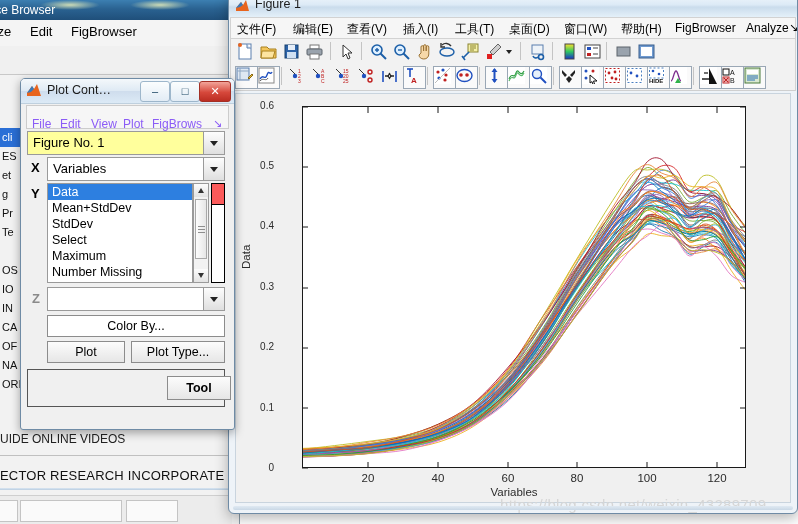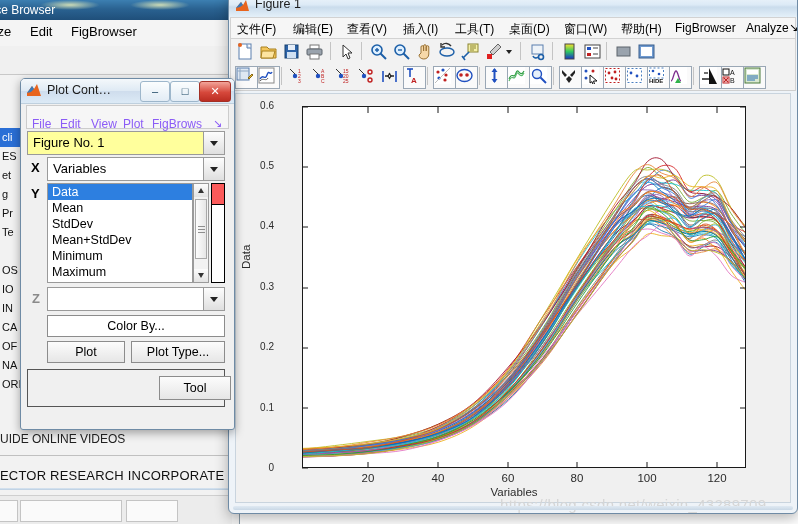--- a/index.html
+++ b/index.html
@@ -107,21 +107,21 @@
     border:1px solid #9a9a9a;box-sizing:border-box;}
   .btn{position:absolute;background:linear-gradient(180deg,#fcfcfc,#e6e6e6);
     border:1px solid #8c8c8c;box-sizing:border-box;font-size:12.5px;color:#000;
     text-align:center;}
   #pc-colorby{left:26px;top:236px;width:178px;height:22px;line-height:20px;background:#fff;}
   #pc-plot{left:26px;top:262px;width:78px;height:22px;line-height:20px;}
   #pc-plottype{left:110px;top:262px;width:94px;height:22px;line-height:20px;}
   #pc-group{position:absolute;left:6px;top:290px;width:198px;height:38px;
     border:1px solid #555;background:#f0f0f0;box-sizing:border-box;}
   #pc-select{left:8px;top:297px;width:122px;height:24px;line-height:22px;}
-  #pc-tool{left:138px;top:297px;width:72px;height:24px;line-height:22px;}
+  #pc-tool{left:146px;top:297px;width:64px;height:24px;line-height:22px;font-weight:bold;}
 
   
   #fig{left:228px;top:-6px;width:570px;height:520px;
     background:#eef3f8;border:1px solid #6f8ba5;border-radius:6px;
     box-shadow:0 4px 14px rgba(0,0,0,.3);box-sizing:border-box;overflow:hidden;}
   #fig-titlebar{position:absolute;left:0;top:0;right:0;height:22px;
     background:linear-gradient(180deg,#f0f6fb 0%,#dceaf6 45%,#cadcec 55%,#e4f0f9 100%);}
   #fig-icon{position:absolute;left:6px;top:4px;width:15px;height:14px;}
   #fig-title{position:absolute;left:26px;top:2px;font-size:12.5px;color:#1c1c1c;}
   #fig-menubar{position:absolute;left:1px;top:22px;right:1px;height:22px;
@@ -688,24 +688,23 @@
 
   <span class="axlabel" style="left:10px;top:81px">X</span>
   <div id="pc-x">
     <span class="txt">Variables</span>
     <span class="ddarrow"></span>
   </div>
 
   <span class="axlabel" style="left:10px;top:107px">Y</span>
   <div id="pc-ylist">
     <div class="yitem sel">Data</div>
-    <div class="yitem">Mean</div>
+    <div class="yitem">Mean+StdDev</div>
     <div class="yitem">StdDev</div>
-    <div class="yitem">Mean+StdDev</div>
-    <div class="yitem">Minimum</div>
+    <div class="yitem">Select</div>
     <div class="yitem">Maximum</div>
     <div class="yitem">Number Missing</div>
   </div>
   <div id="pc-scroll">
     <span class="sarrow up"></span>
     <span id="pc-thumb">
         <span class="grip"></span>
       </span>
     <span class="sarrow dn"></span>
   </div>

